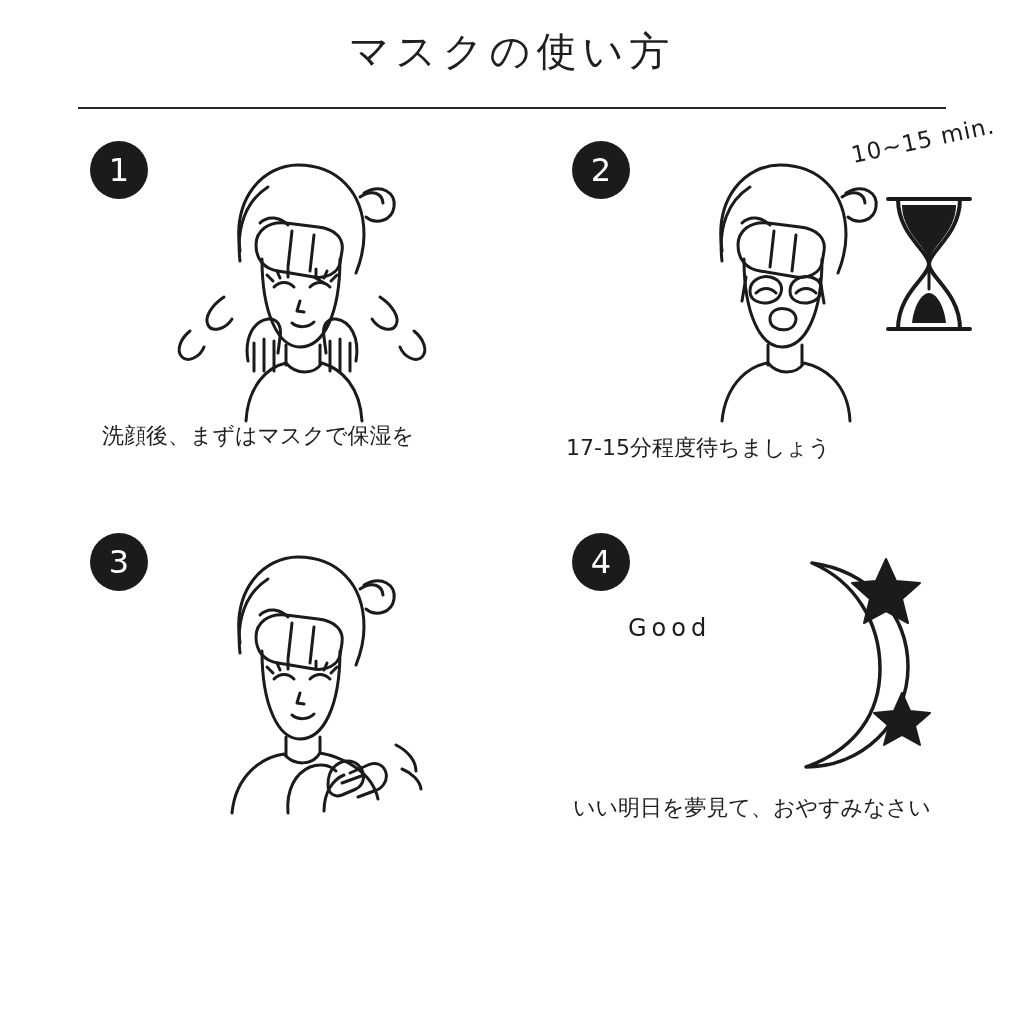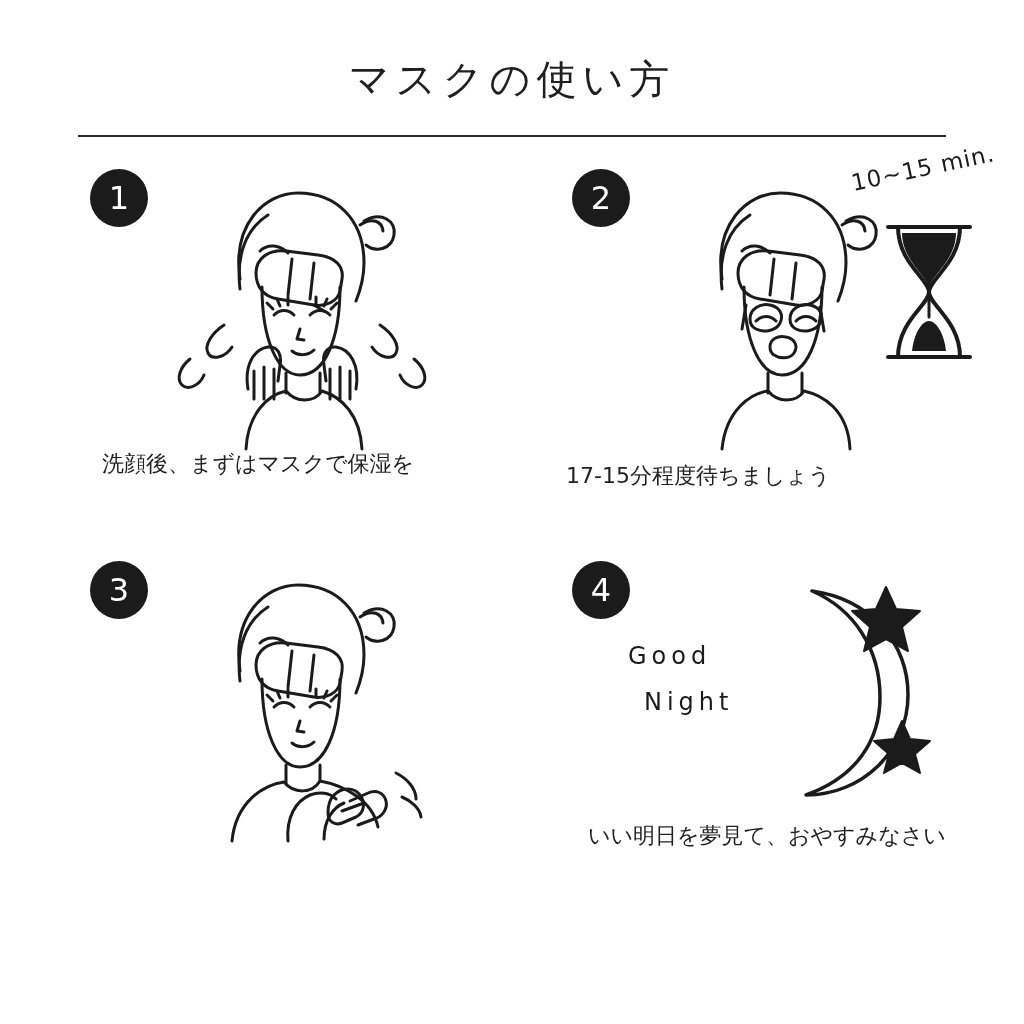--- a/index.html
+++ b/index.html
@@ -19,21 +19,21 @@
     width: 1024px;
     height: 1024px;
     box-sizing: border-box;
   }
   .title {
     text-align: center;
     font-size: 40px;
     letter-spacing: 6px;
     font-weight: 400;
     color: #1f1f1f;
-    padding-top: 52px;
+    padding-top: 24px;
     font-family: "DejaVu Sans", "Liberation Sans", sans-serif;
   }
   .title-rule {
     width: 868px;
     height: 2px;
     background: #2a2a2a;
     margin: 28px auto 0 auto;
   }
   .grid {
     position: relative;
@@ -85,21 +85,21 @@
     left: 6px;
     width: 430px;
     font-size: 22px;
     line-height: 34px;
     color: #1f1f1f;
     font-family: "DejaVu Sans", "Liberation Sans", sans-serif;
   }
   .caption-1 { top: 288px; left: 24px; }
   .caption-2 { top: 300px; left: 6px; }
   .caption-3 { top: 290px; left: 0px; }
-  .caption-4 { top: 268px; left: 28px; }
+  .caption-4 { top: 268px; left: 13px; }
 
   .timer-label {
     position: absolute;
     right: 4px;
     top: -4px;
     font-size: 23px;
     letter-spacing: 1px;
     transform: rotate(-12deg);
     font-family: "DejaVu Sans", "Liberation Sans", sans-serif;
     color: #1b1b1b;
@@ -258,20 +258,19 @@
       <div class="art art-4">
         <svg viewBox="0 0 340 230" width="340" height="230" fill="none" stroke="#1b1b1b" stroke-width="3.5" stroke-linecap="round" stroke-linejoin="round">
 
           <path d="M212 10 C270 18 308 62 308 114 C308 170 262 214 206 214 C256 196 280 160 280 116 C280 68 254 28 212 10 Z"></path>
 
           <path d="M286 6 L296 28 L320 30 L302 46 L308 70 L286 58 L264 70 L270 46 L252 30 L276 28 Z" fill="#1b1b1b" stroke="#1b1b1b" stroke-width="2"></path>
           <path d="M302 140 L310 158 L330 160 L315 173 L320 192 L302 182 L284 192 L289 173 L274 160 L294 158 Z" fill="#1b1b1b" stroke="#1b1b1b" stroke-width="2"></path>
         </svg>
         <div class="goodnight">
           <span>Good</span>
-          <span class="gn-line2">Night</span>
         </div>
       </div>
       <div class="caption caption-4">いい明日を夢見て、おやすみなさい</div>
     </div>
 
   </div>
 </div>
 
 </body></html>

